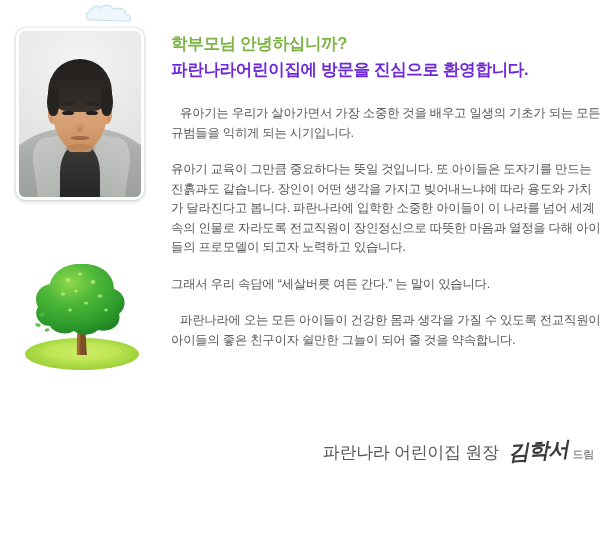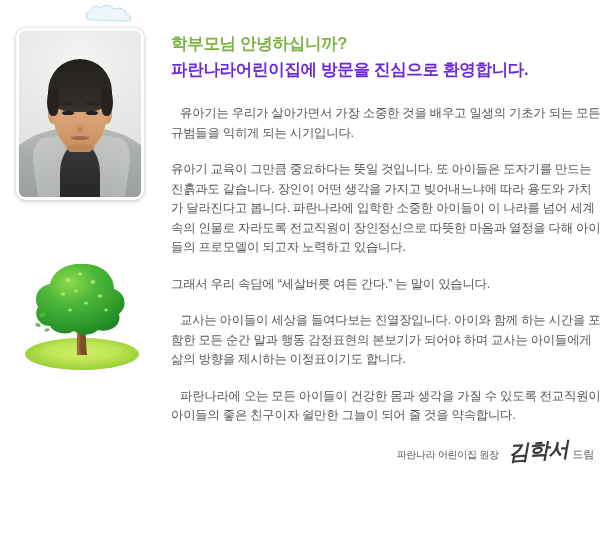--- a/index.html
+++ b/index.html
@@ -217,21 +217,21 @@
   #signature-row {
     position: absolute;
     right: 9px;
     top: 437px;
     display: flex;
     align-items: baseline;
     white-space: nowrap;
   }
   #signature-prefix {
     color: #565656;
-    font-size: 10px;
+    font-size: 17px;
     letter-spacing: -0.3px;
   }
   #signature-name {
     font-family: "DejaVu Serif", serif;
     color: #3a3a3a;
     font-size: 21px;
     font-style: italic;
     font-weight: bold;
     letter-spacing: -1px;
     padding: 0 5px 0 9px;
@@ -337,21 +337,20 @@
 
   <h1 id="greeting-heading">
     <span class="heading-line-1">학부모님 안녕하십니까?</span>
     <span class="heading-line-2">파란나라어린이집에 방문을 진심으로 환영합니다.</span>
   </h1>
 
   <div id="letter-body">
     <p>유아기는 우리가 살아가면서 가장 소중한 것을 배우고 일생의 기초가 되는 모든 규범들을 익히게 되는 시기입니다.</p>
     <p class="no-indent">유아기 교육이 그만큼 중요하다는 뜻일 것입니다. 또 아이들은 도자기를 만드는 진흙과도 같습니다. 장인이 어떤 생각을 가지고 빚어내느냐에 따라 용도와 가치가 달라진다고 봅니다. 파란나라에 입학한 소중한 아이들이 이 나라를 넘어 세계 속의 인물로 자라도록 전교직원이 장인정신으로 따뜻한 마음과 열정을 다해 아이들의 프로모델이 되고자 노력하고 있습니다.</p>
     <p class="no-indent">그래서 우리 속담에 “세살버릇 여든 간다.” 는 말이 있습니다.</p>
-    <p>교사는 아이들이 세상을 들여다보는 진열장입니다. 아이와 함께 하는 시간을 포함한 모든 순간 말과 행동 감정표현의 본보기가 되어야 하며 교사는 아이들에게 삶의 방향을 제시하는 이정표이기도 합니다.</p>
     <p>파란나라에 오는 모든 아이들이 건강한 몸과 생각을 가질 수 있도록 전교직원이 아이들의 좋은 친구이자 쉴만한 그늘이 되어 줄 것을 약속합니다.</p>
   </div>
 
   <div id="signature-row">
     <span id="signature-prefix">파란나라 어린이집 원장</span>
     <span id="signature-name">김학서</span>
     <span id="signature-suffix">드림</span>
   </div>
 </div>
 

